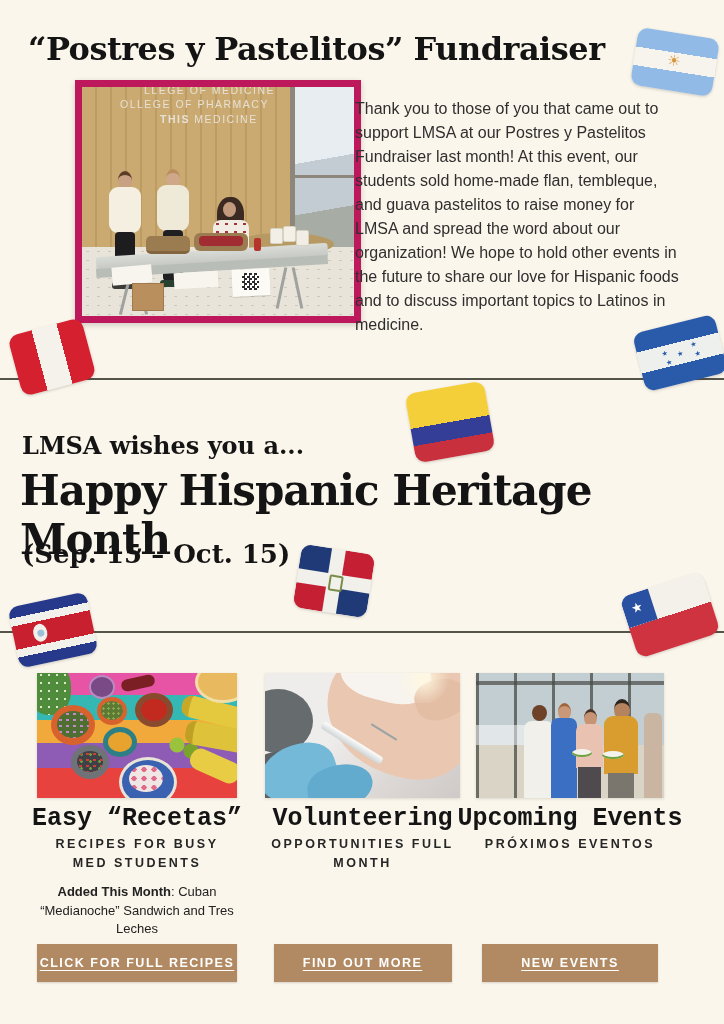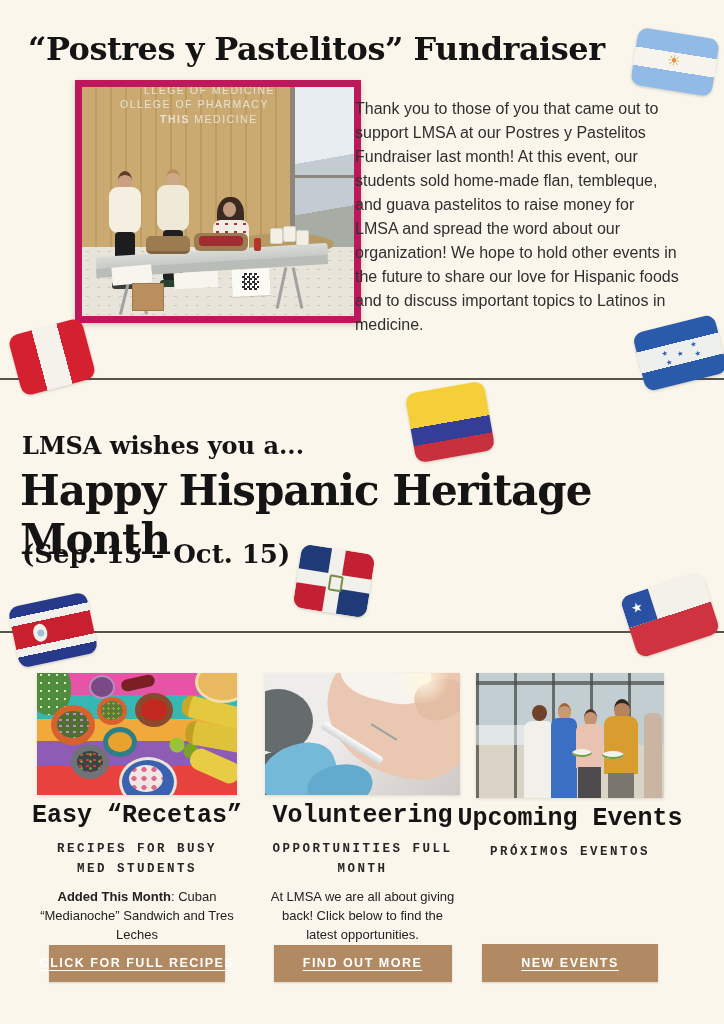--- a/index.html
+++ b/index.html
@@ -26,21 +26,21 @@
   .star{position:absolute;color:#2a5bab;font-size:7px;line-height:1;}
 
   
   #photo-frame{left:59px;top:80px;width:272px;height:229px;border:7px solid #be185d;box-shadow:0 2px 6px rgba(0,0,0,.18);background:#c7a56c;overflow:hidden;margin-left:16px;}
   .sign{position:absolute;color:#e6e1d4;font-size:10.5px;letter-spacing:1.5px;white-space:nowrap;}
 
   
   .col{position:absolute;top:673px;height:309px;display:flex;flex-direction:column;align-items:center;}
   .col-img{width:100%;height:125px;position:relative;overflow:hidden;box-shadow:0 1px 3px rgba(0,0,0,.12);}
   .col-title{font-family:Liberation Mono, monospace;font-size:25px;font-weight:600;color:#141414;margin-top:6px;white-space:nowrap;}
-  .col-sub{margin-top:10px;font-size:12.5px;font-weight:bold;letter-spacing:2.5px;color:#262626;text-align:center;line-height:1.55;font-family:Liberation Mono, monospace;}
+  .col-sub{margin-top:2px;font-size:12.5px;font-weight:bold;letter-spacing:2.5px;color:#262626;text-align:center;line-height:1.55;}
   .col-body{margin-top:9px;font-size:13px;line-height:1.45;color:#222;text-align:center;}
   .btn{margin-top:auto;height:38px;background:#b18a63;display:flex;align-items:center;justify-content:center;box-shadow:0 1px 2px rgba(0,0,0,.15);cursor:pointer;}
   .btn span{color:#ffffff;font-size:12.5px;font-weight:bold;letter-spacing:1.5px;text-decoration:underline;text-underline-offset:3px;white-space:nowrap;}
 </style>
 </head>
 <body>
 
 <div id="page">
 
   <div id="main-title" class="abs serif">“Postres y Pastelitos” Fundraiser</div>
@@ -153,41 +153,40 @@
       <div class="abs" style="left:92px;top:92px;width:34px;height:27px;background:#f0e6e4;border-radius:50%;background-image:radial-gradient(#e06a8a 2.5px,transparent 2.8px);background-size:10px 9px;"></div>
       <div class="abs" style="left:132px;top:64px;width:30px;height:24px;background:radial-gradient(circle at 8px 8px,#9ac23c 7px,transparent 8px),radial-gradient(circle at 22px 14px,#7ba32c 7px,transparent 8px);"></div>
       <div class="abs" style="left:144px;top:28px;width:56px;height:22px;background:#e4c93e;border-radius:10px;transform:rotate(14deg);border-left:8px solid #c8a828;"></div>
       <div class="abs" style="left:148px;top:52px;width:58px;height:24px;background:#dec23a;border-radius:10px;transform:rotate(10deg);border-left:8px solid #bfa024;"></div>
       <div class="abs" style="left:152px;top:82px;width:52px;height:22px;background:#e7cc44;border-radius:10px;transform:rotate(24deg);"></div>
       <div class="abs" style="left:158px;top:-12px;width:50px;height:36px;background:#e8b95e;border-radius:50%;border:3px solid #f2dfa8;"></div>
     </div>
     <div class="col-title">Easy “Recetas”</div>
     <div class="col-sub" style="width:185px;">RECIPES FOR BUSY MED STUDENTS</div>
     <div class="col-body" style="width:196px;"><b>Added This Month</b><span>: Cuban “Medianoche” Sandwich and Tres Leches</span></div>
-    <div class="btn" style="width:176px;text-align:right;">
+    <div class="btn" style="width:200px;text-align:right;">
         <span>CLICK FOR FULL RECIPES</span>
       </div>
   </div>
 
   <div class="col" style="left:265px;width:195px;">
     <div class="col-img" style="background:linear-gradient(135deg,#efedec 0 40%,#ddd9d7 70%,#cfcac8 100%);">
       <div class="abs" style="left:-22px;top:16px;width:70px;height:64px;background:#666b6e;border-radius:50%;"></div>
       <div class="abs" style="left:-18px;top:78px;width:80px;height:60px;background:#5d6266;border-radius:45%;"></div>
       <div class="abs" style="left:60px;top:-18px;width:150px;height:120px;background:#eac7b0;border-radius:42% 30% 40% 55%;transform:rotate(16deg);"></div>
       <div class="abs" style="left:76px;top:-24px;width:90px;height:52px;background:#f7f4ef;border-radius:40%;transform:rotate(14deg);"></div>
       <div class="abs" style="left:150px;top:6px;width:52px;height:40px;background:#e3bda4;border-radius:40% 55% 50% 45%;transform:rotate(-18deg);"></div>
       <div class="abs" style="left:-6px;top:72px;width:78px;height:56px;background:#74b9d8;border-radius:55% 45% 40% 50%;transform:rotate(-18deg);"></div>
       <div class="abs" style="left:42px;top:92px;width:66px;height:44px;background:#63abce;border-radius:50% 45% 55% 40%;transform:rotate(-8deg);"></div>
       <div class="abs" style="left:52px;top:66px;width:70px;height:8px;background:linear-gradient(#fdfdfc,#cfd4d6);border-radius:3px;transform:rotate(32deg);"></div>
       <div class="abs" style="left:104px;top:58px;width:30px;height:2px;background:#9aa2a6;transform:rotate(32deg);"></div>
       <div class="abs" style="left:128px;top:-18px;width:60px;height:48px;background:radial-gradient(circle,#fff7e0 0%,rgba(255,247,224,0) 70%);"></div>
     </div>
     <div class="col-title">Volunteering</div>
     <div class="col-sub" style="width:200px;">OPPORTUNITIES FULL MONTH</div>
-    <div class="col-body" style="width:192px;"><b></b><span>At LMSA we are all about giving back! Click below to find the latest opportunities.</span></div>
     <div class="btn" style="width:178px;">
         <span>FIND OUT MORE</span>
       </div>
   </div>
 
   <div class="col" style="left:476px;width:188px;">
     <div class="col-img" style="background:linear-gradient(180deg,#c3ced3 0 58%,#d9d4c6 58%);">
       <div class="abs" style="left:0;top:0;width:100%;height:100%;background:repeating-linear-gradient(90deg,rgba(72,76,70,.75) 0 3px,transparent 3px 38px);"></div>
       <div class="abs" style="left:0;top:8px;width:100%;height:4px;background:rgba(72,76,70,.7);"></div>
       <div class="abs" style="left:0;top:52px;width:60px;height:20px;background:rgba(255,255,255,.5);"></div>

